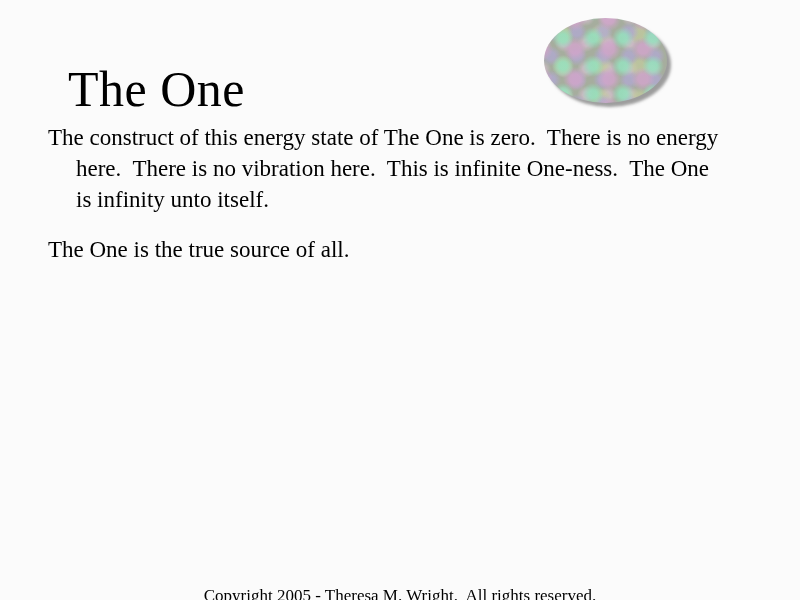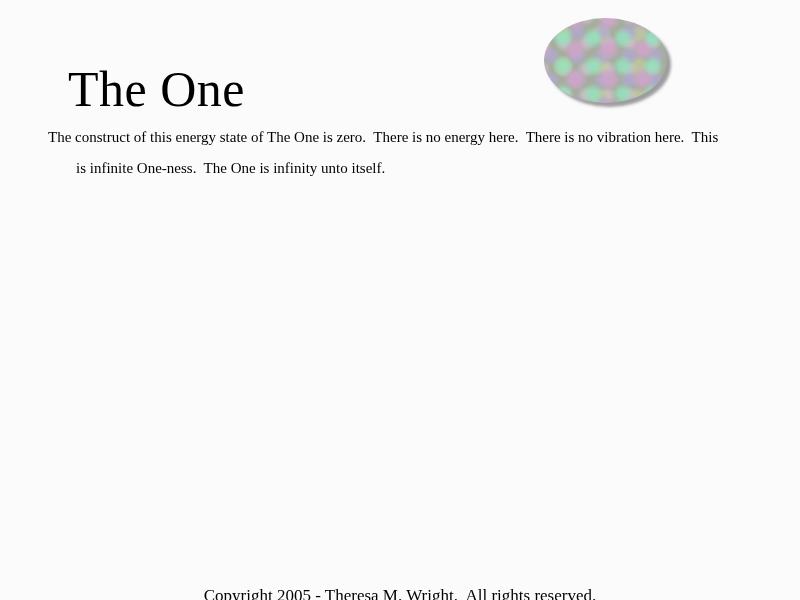--- a/index.html
+++ b/index.html
@@ -42,21 +42,21 @@
       radial-gradient(circle, rgba(224,196,220,0.60) 0 3px, rgba(224,196,220,0) 9px);
     background-size: 30px 28px, 34px 30px, 26px 24px, 38px 32px, 22px 26px;
     background-position: 4px 6px, 14px 16px, 20px 2px, 0 0, 9px 12px;
     box-shadow: 4px 4px 3px rgba(95, 95, 95, 0.6);
   }
   .body-text {
     position: absolute;
     left: 48px;
     top: 122px;
     width: 672px;
-    font-size: 15px;
+    font-size: 23px;
     line-height: 31px;
   }
   .body-text p {
     margin: 0 0 19px 0;
     padding-left: 28px;
     text-indent: -28px;
     white-space: pre-wrap;
   }
   .slide-footer {
     position: absolute;
@@ -74,17 +74,18 @@
 <body>
 
 <div class="slide">
 
   <h1 class="slide-title">The One</h1>
 
   <div class="decorative-oval"></div>
 
   <div class="body-text">
     <p>The construct of this energy state of The One is zero.  There is no energy here.  There is no vibration here.  This is infinite One-ness.  The One is infinity unto itself.</p>
+    <p>The One is the true source of all.</p>
   </div>
 
   <p class="slide-footer">Copyright 2005 - Theresa M. Wright.  All rights reserved.</p>
 
 </div>
 
 </body></html>

